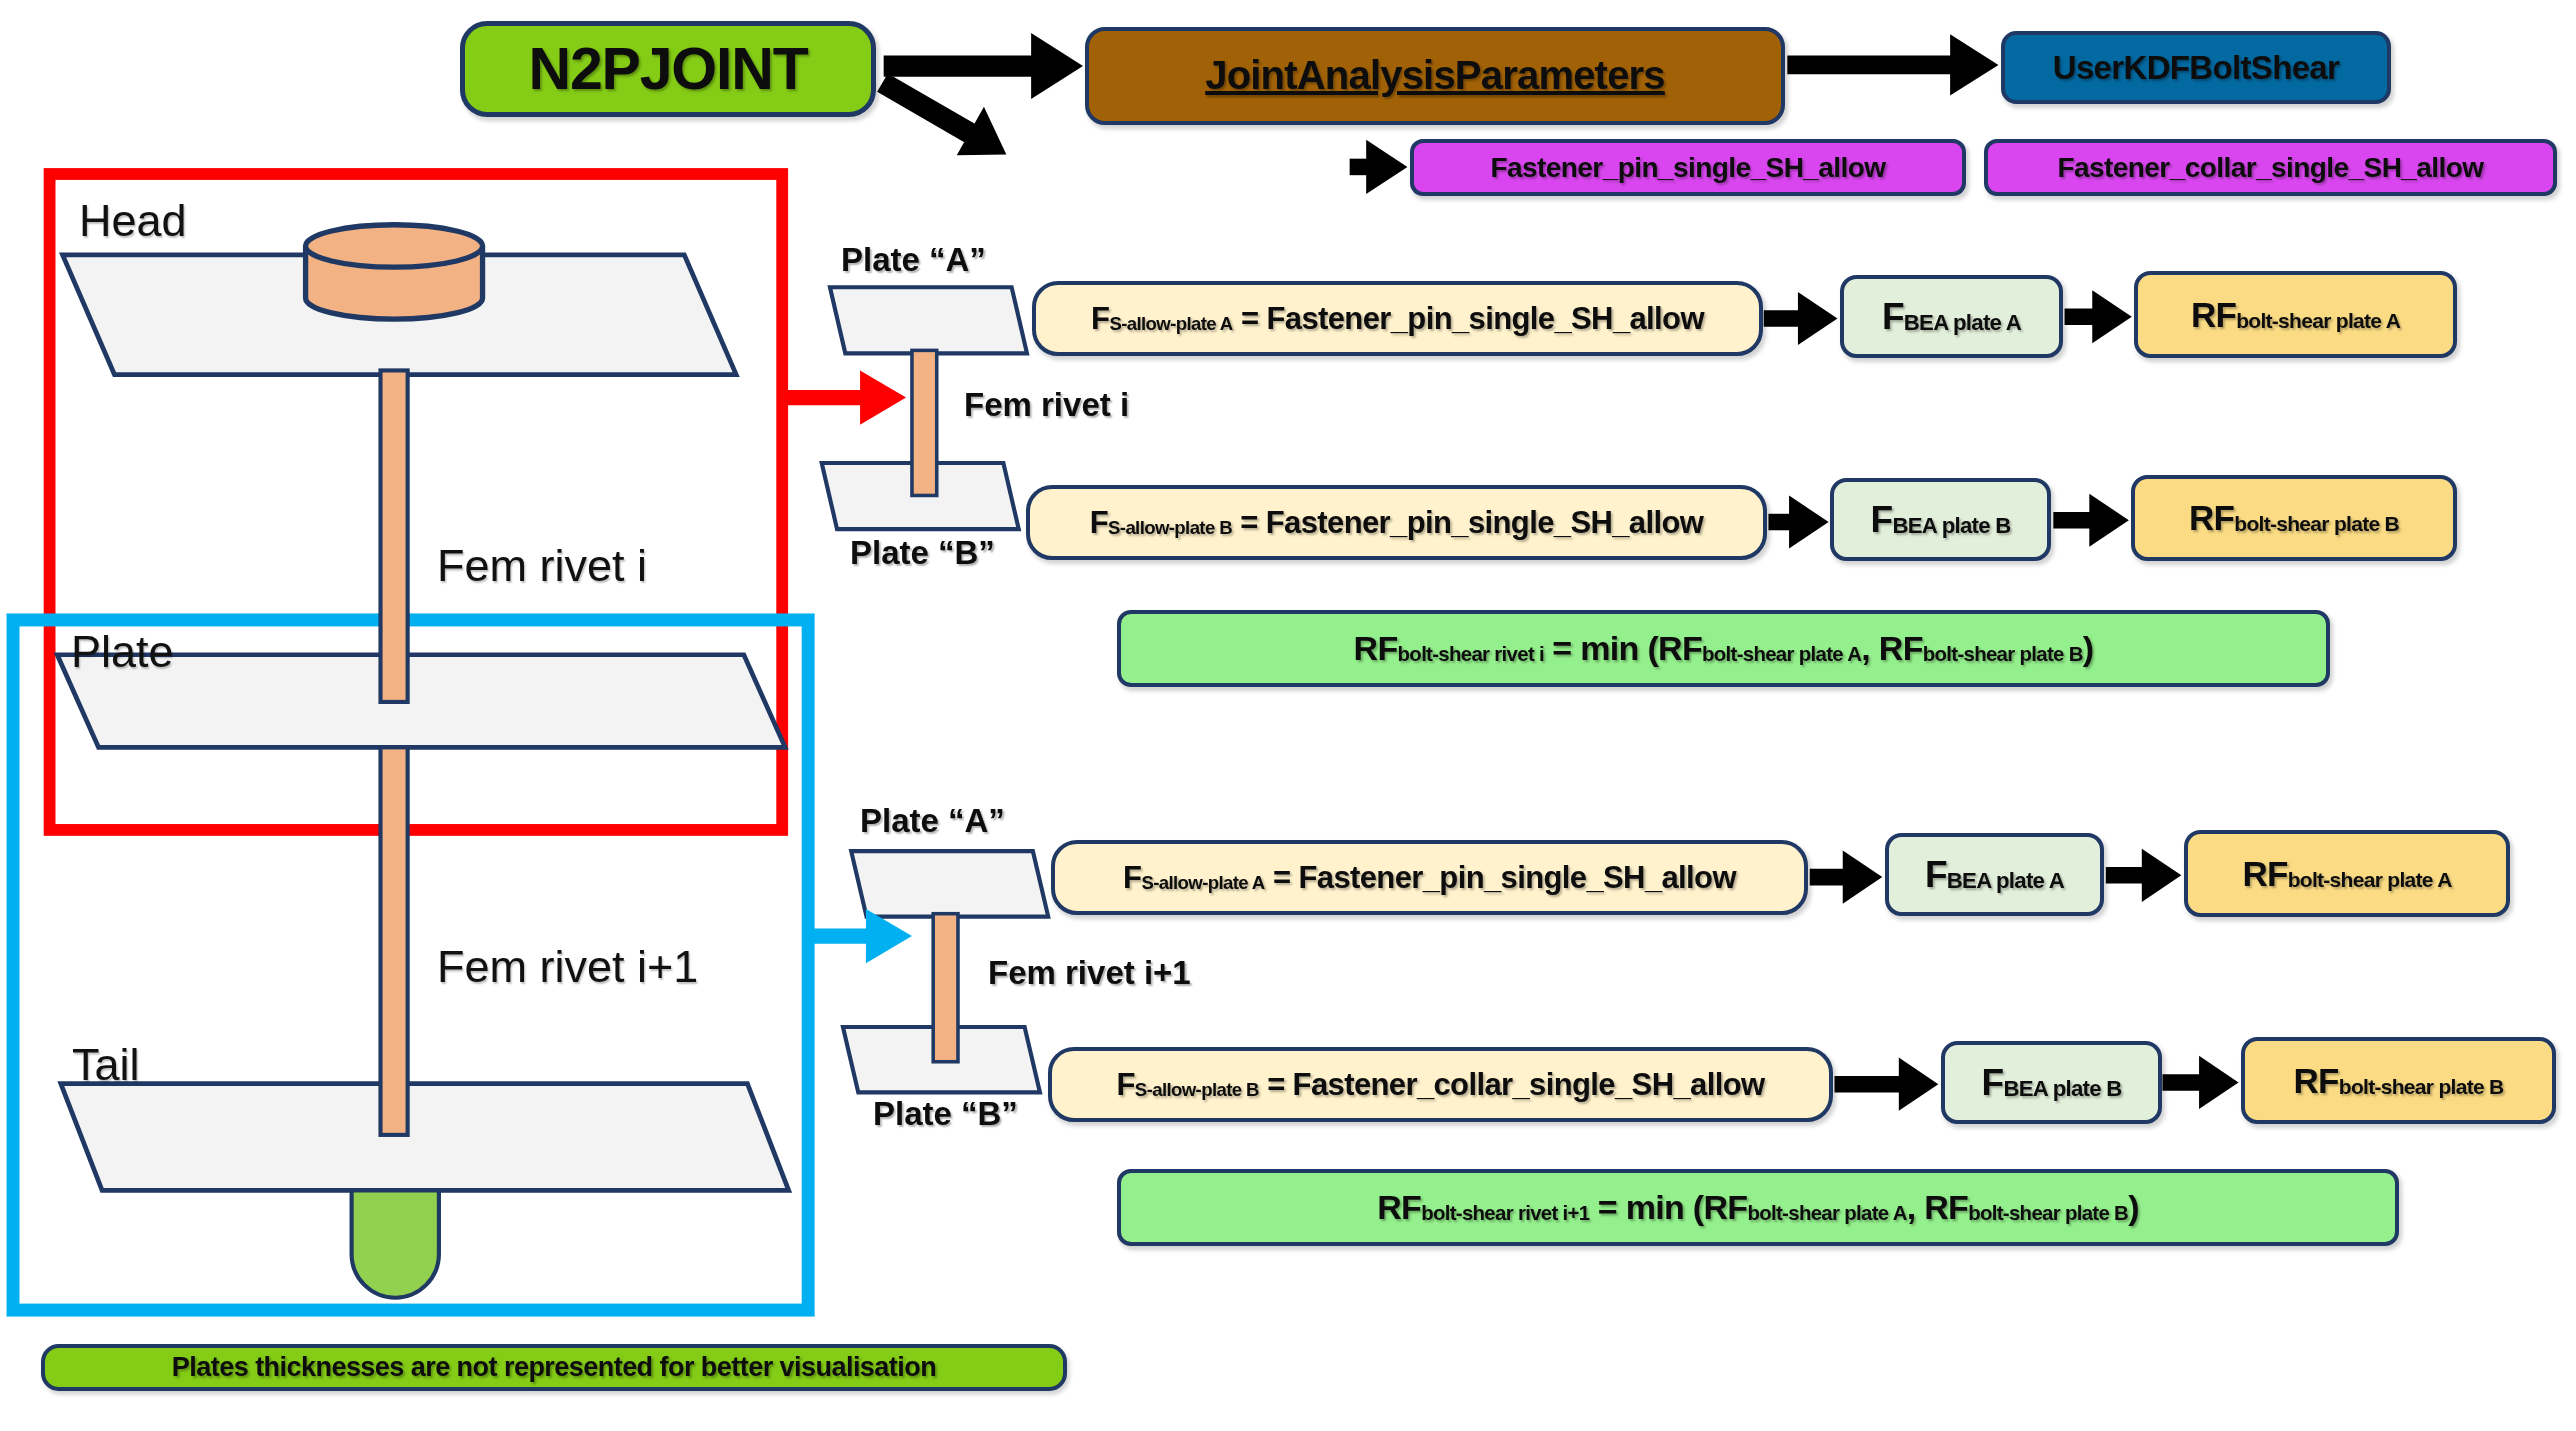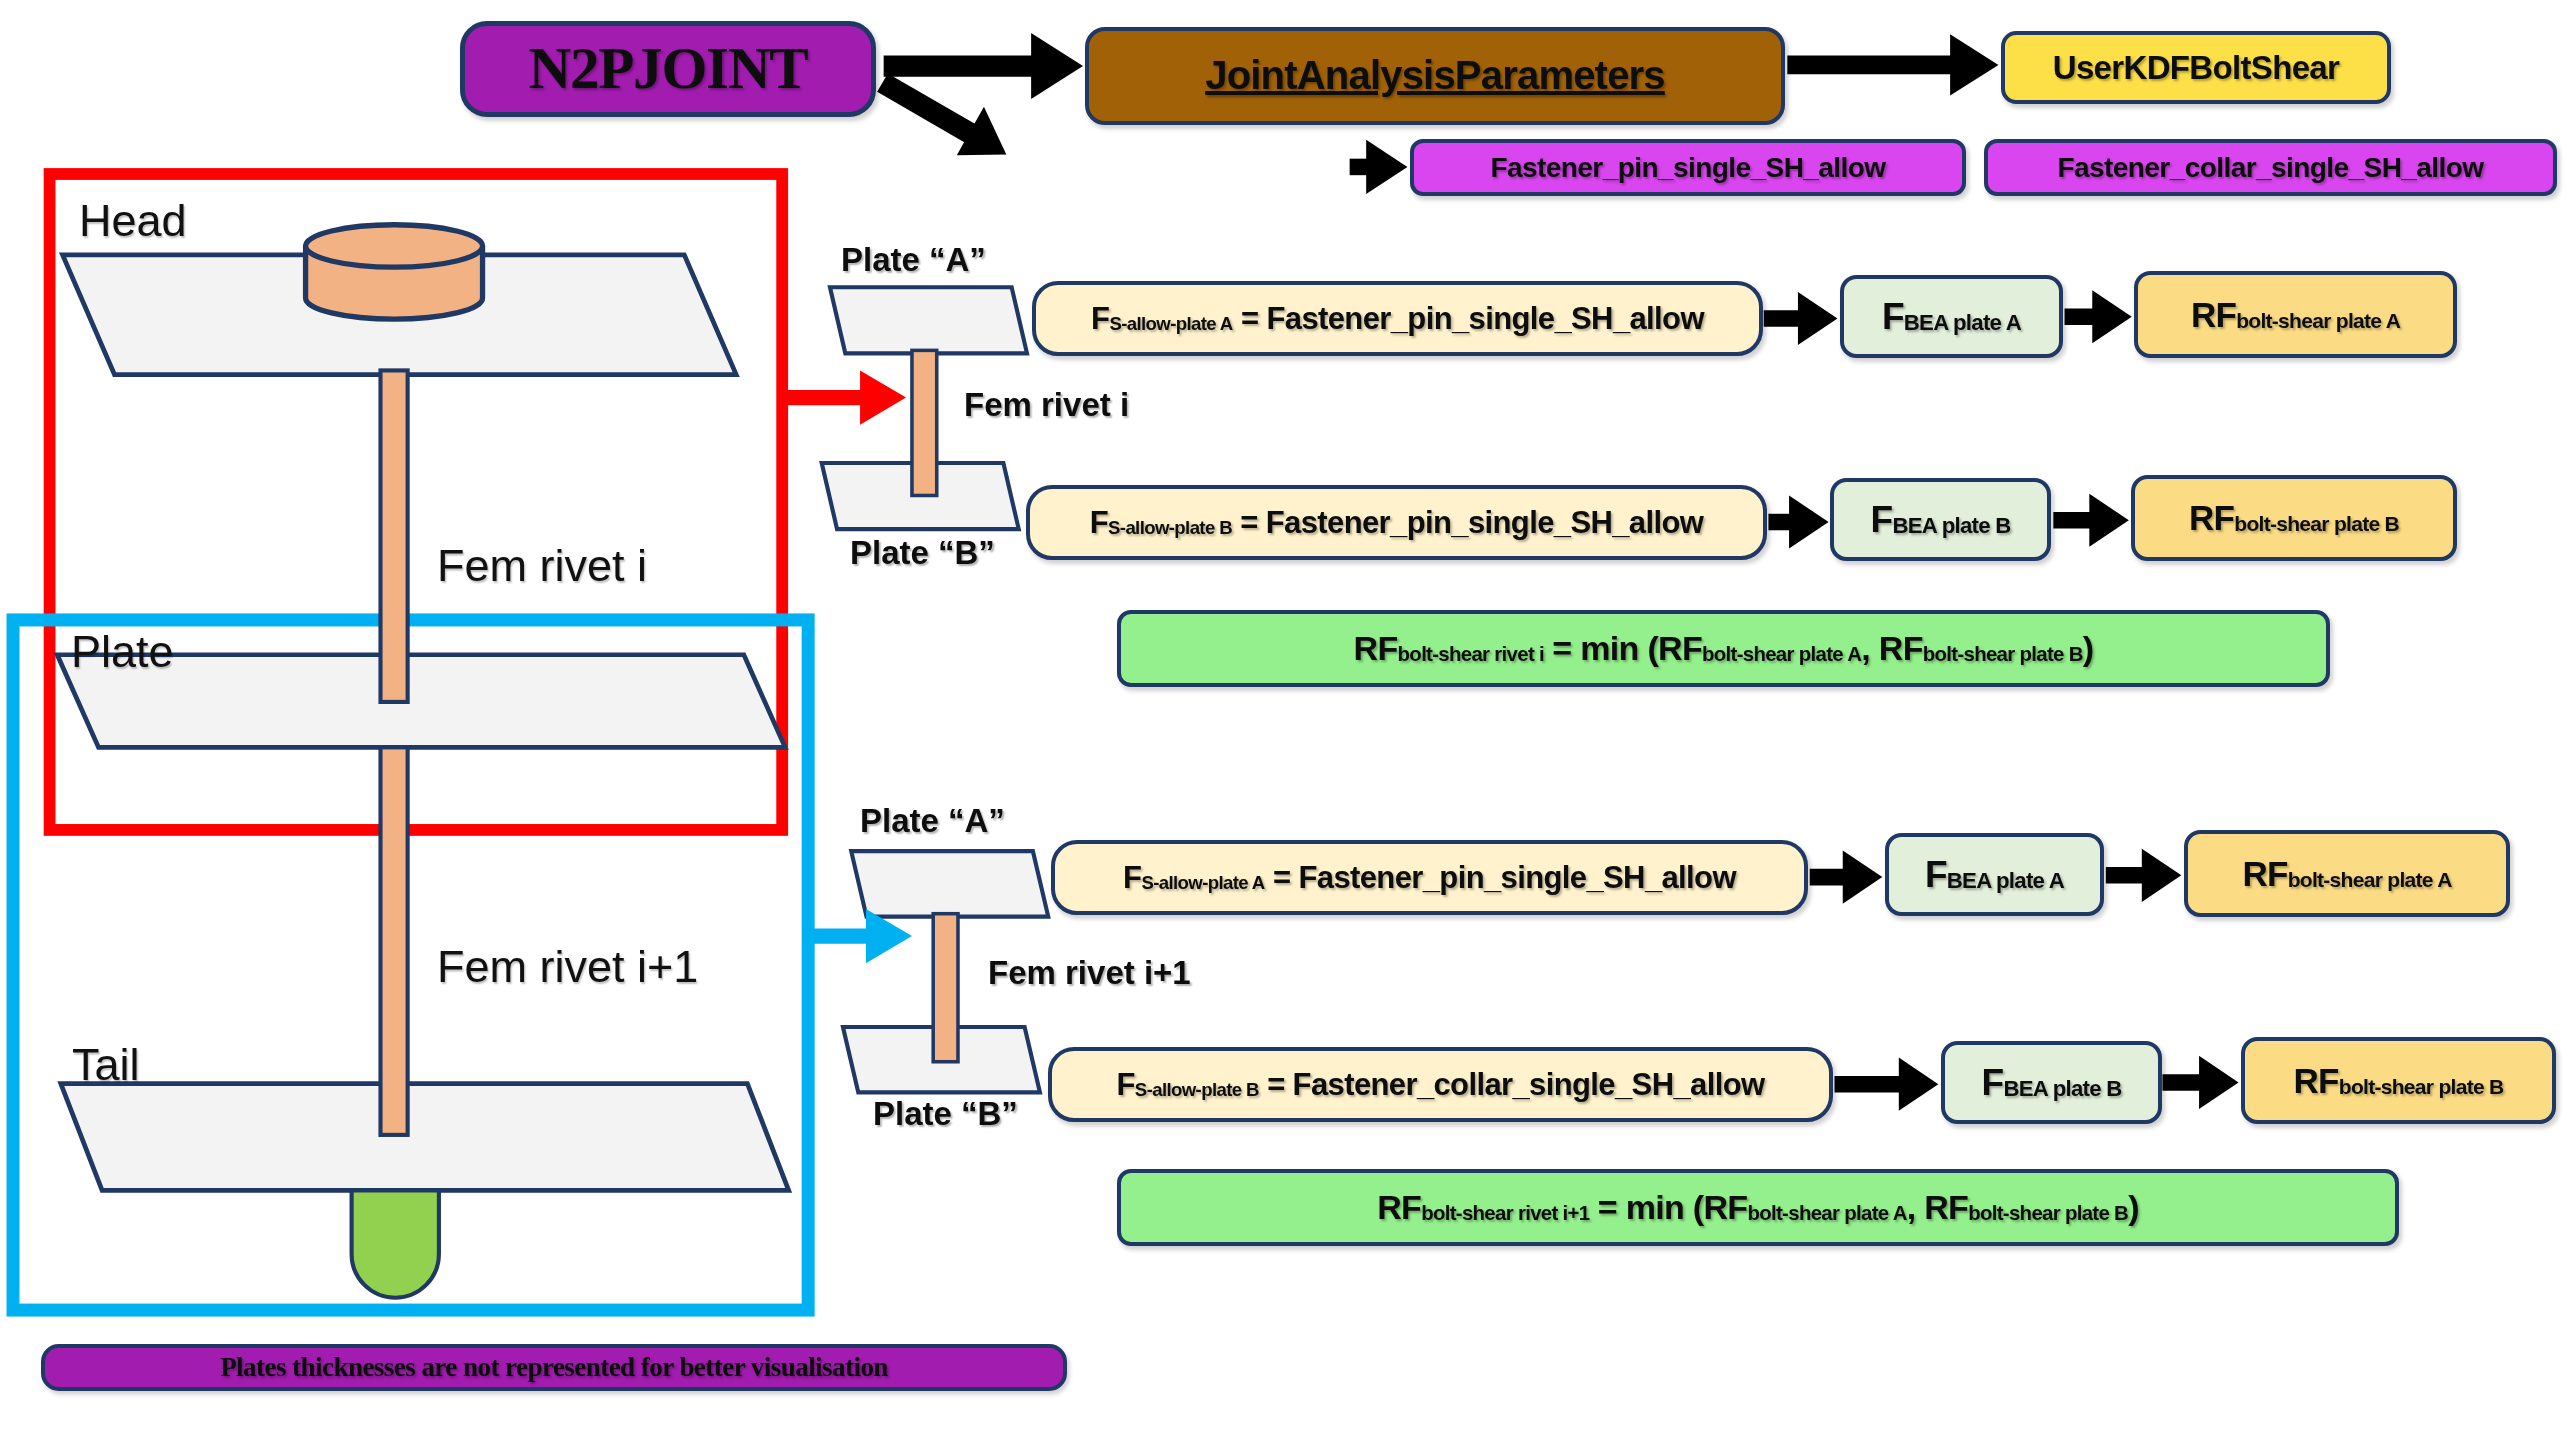--- a/index.html
+++ b/index.html
@@ -11,22 +11,22 @@
   .abs{
     position:absolute;box-sizing:border-box;display:flex;align-items:center;justify-content:center;
     white-space:nowrap;z-index:2;
   }
   .box{
     border:4.7px solid #1F3864;border-radius:16.5px;font-weight:700;
     box-shadow:2.4px 3.5px 4.7px rgba(0,0,0,0.18);
     text-shadow:1.8px 2.4px 2.4px rgba(0,0,0,0.30);
     letter-spacing:-0.02em;
   }
-  .gold{background:#a21caf;font-family:Liberation Serif, serif;}
-  .paleyellow{background:#fde047;}
+  .gold{background:#84cc16;}
+  .paleyellow{background:#0369a1;}
   .lav{background:#a16207;text-decoration:underline;}
   .pink{background:#d946ef;}
   .cream{background:#FFF2CC;border-radius:26px;}
   .mint{background:#E2EFDA;}
   .rfgold{background:#FBDC85;}
   .ggreen{background:#94F08C;}
   .sub{font-size:0.60em;position:relative;top:0.30em;font-weight:700;}
   .eq{margin-left:8.3px;}
   .biglabel{font-weight:400;font-size:45px;color:#111;text-shadow:1.2px 1.8px 1.8px rgba(0,0,0,0.25);z-index:3;}
   .smalllabel{font-weight:700;font-size:33px;color:#0d0d0d;text-shadow:1.8px 1.8px 1.8px rgba(0,0,0,0.30);z-index:3;margin-left:18px;}

